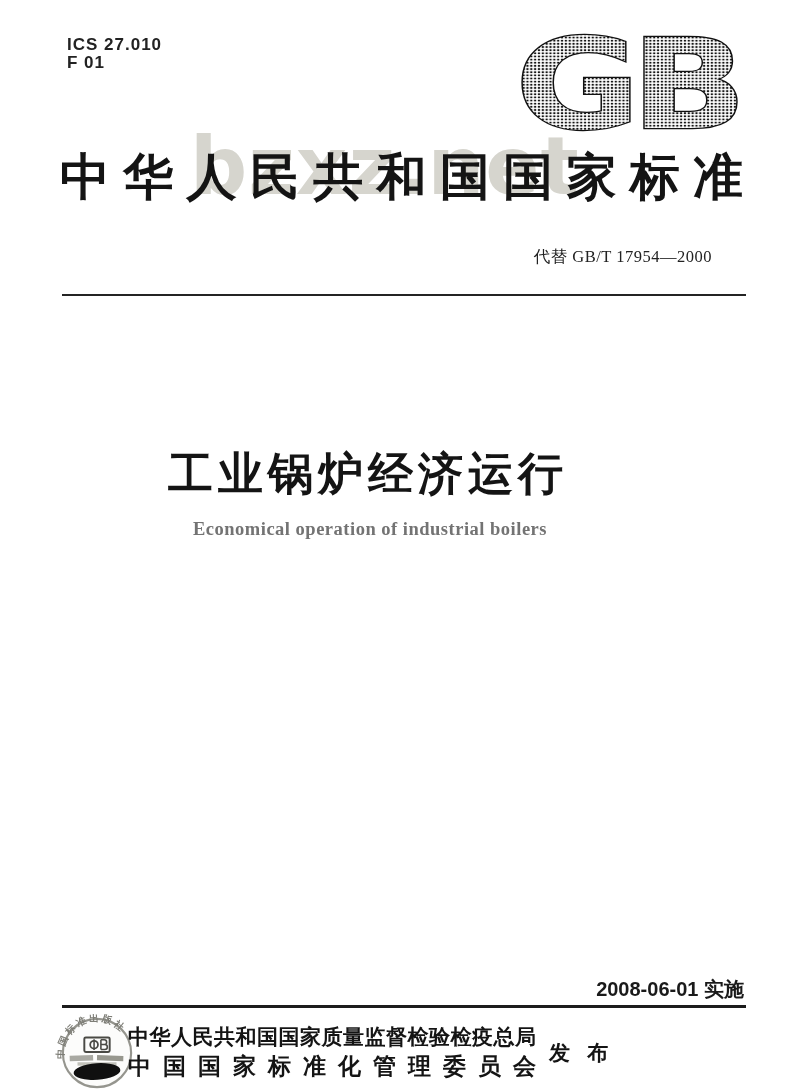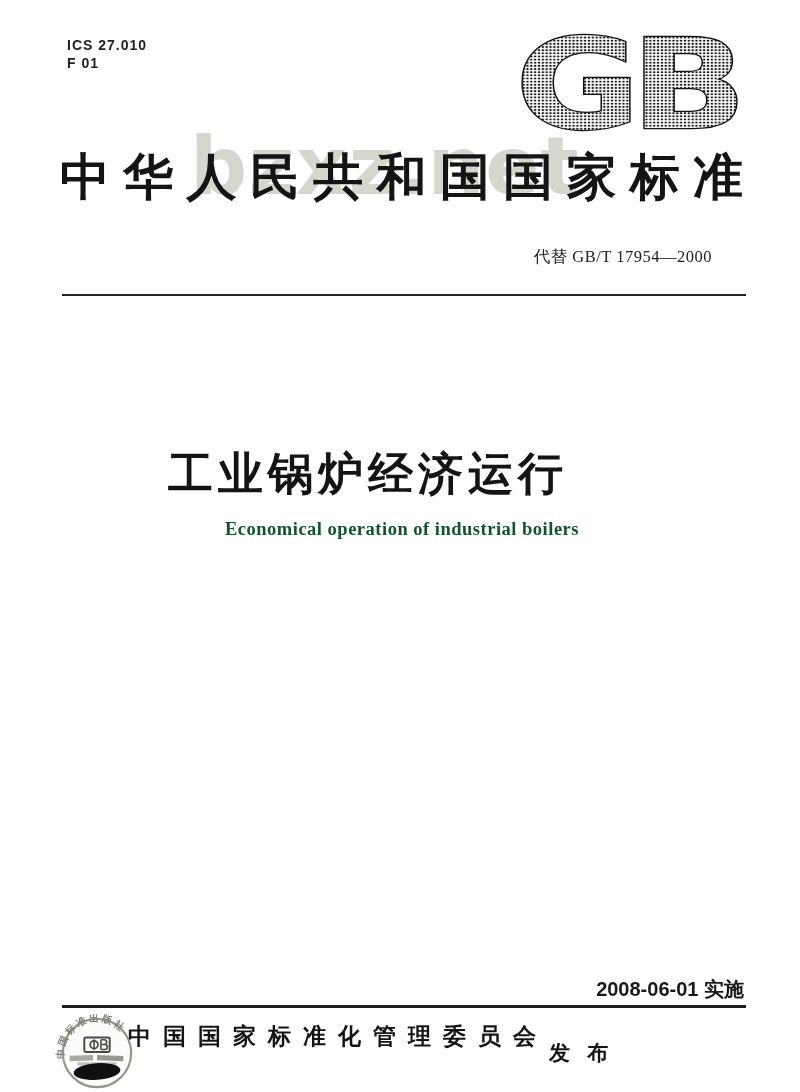--- a/index.html
+++ b/index.html
@@ -3,21 +3,21 @@
 <meta charset="utf-8">
 <style>
   html,body{margin:0;padding:0;background:#ffffff;}
   .page{
     position:relative;width:800px;height:1092px;background:#ffffff;overflow:hidden;
     font-family:"Liberation Serif","DejaVu Serif",serif;color:#1a1a1a;
   }
   .abs{position:absolute;}
   .ics-block{
     left:67px;top:36px;font-family:"Liberation Sans","DejaVu Sans",sans-serif;
-    font-weight:bold;font-size:14px;line-height:18px;letter-spacing:1px;color:#222;
+    font-weight:bold;font-size:17px;line-height:18px;letter-spacing:1px;color:#222;
   }
   .gb-logo{left:514px;top:32px;width:246px;height:104px;}
   .watermark{
     left:190px;top:120px;font-family:"DejaVu Sans","Liberation Sans",sans-serif;
     font-weight:bold;font-size:80px;letter-spacing:1px;color:#d6d5ce;z-index:1;
   }
   .std-title{
     left:60px;top:146px;width:683px;z-index:2;
     font-size:50px;font-weight:bold;line-height:62px;white-space:nowrap;
     text-align:justify;text-align-last:justify;color:#141414;
@@ -26,21 +26,21 @@
   .code-line1{font-size:26px;font-weight:bold;letter-spacing:1px;color:#161616;}
   .code-line2{font-size:16.5px;margin-top:17px;letter-spacing:0.5px;color:#222;}
   .rule1{left:62px;top:294px;width:684px;height:2px;background:#242424;}
   .doc-title{
     left:0;top:444px;width:736px;text-align:center;
     font-family:"Liberation Sans","DejaVu Sans",sans-serif;
     font-size:45px;font-weight:bold;letter-spacing:5px;color:#141414;
   }
   .doc-title-en{
     left:0;top:519px;width:740px;text-align:center;
-    font-size:18.5px;font-weight:bold;letter-spacing:0.5px;color:#14532d;margin-left:32px;
+    font-size:18.5px;font-weight:bold;letter-spacing:0.5px;color:#737373;
   }
   .date-issue{
     left:74px;top:976px;font-family:"Liberation Sans","DejaVu Sans",sans-serif;
     font-size:20px;font-weight:bold;color:#1a1a1a;
   }
   .date-impl{
     right:56px;top:976px;font-family:"Liberation Sans","DejaVu Sans",sans-serif;
     font-size:20px;font-weight:bold;color:#1a1a1a;
   }
   .rule2{left:62px;top:1005px;width:684px;height:3px;background:#1c1c1c;}
@@ -110,17 +110,18 @@
     </g>
     <g>
       <rect x="16" y="42.5" width="24" height="5.5" fill="#a9a9a2" transform="rotate(-2 28 45)"></rect>
       <rect x="44" y="42.5" width="27" height="5.5" fill="#98988f" transform="rotate(2 57 45)"></rect>
       <rect x="24" y="49.5" width="40" height="3.5" fill="#c2c2ba"></rect>
     </g>
     <ellipse cx="44" cy="59" rx="24" ry="8.5" fill="#101010" transform="rotate(-4 44 59)"></ellipse>
   </svg>
 
   <div class="abs issuer-block">
+    <div class="issuer-line1">中华人民共和国国家质量监督检验检疫总局</div>
     <div class="issuer-line2">中国国家标准化管理委员会</div>
   </div>
   <div class="abs publish-label">发 布</div>
 
 </div>
 
 </body></html>

